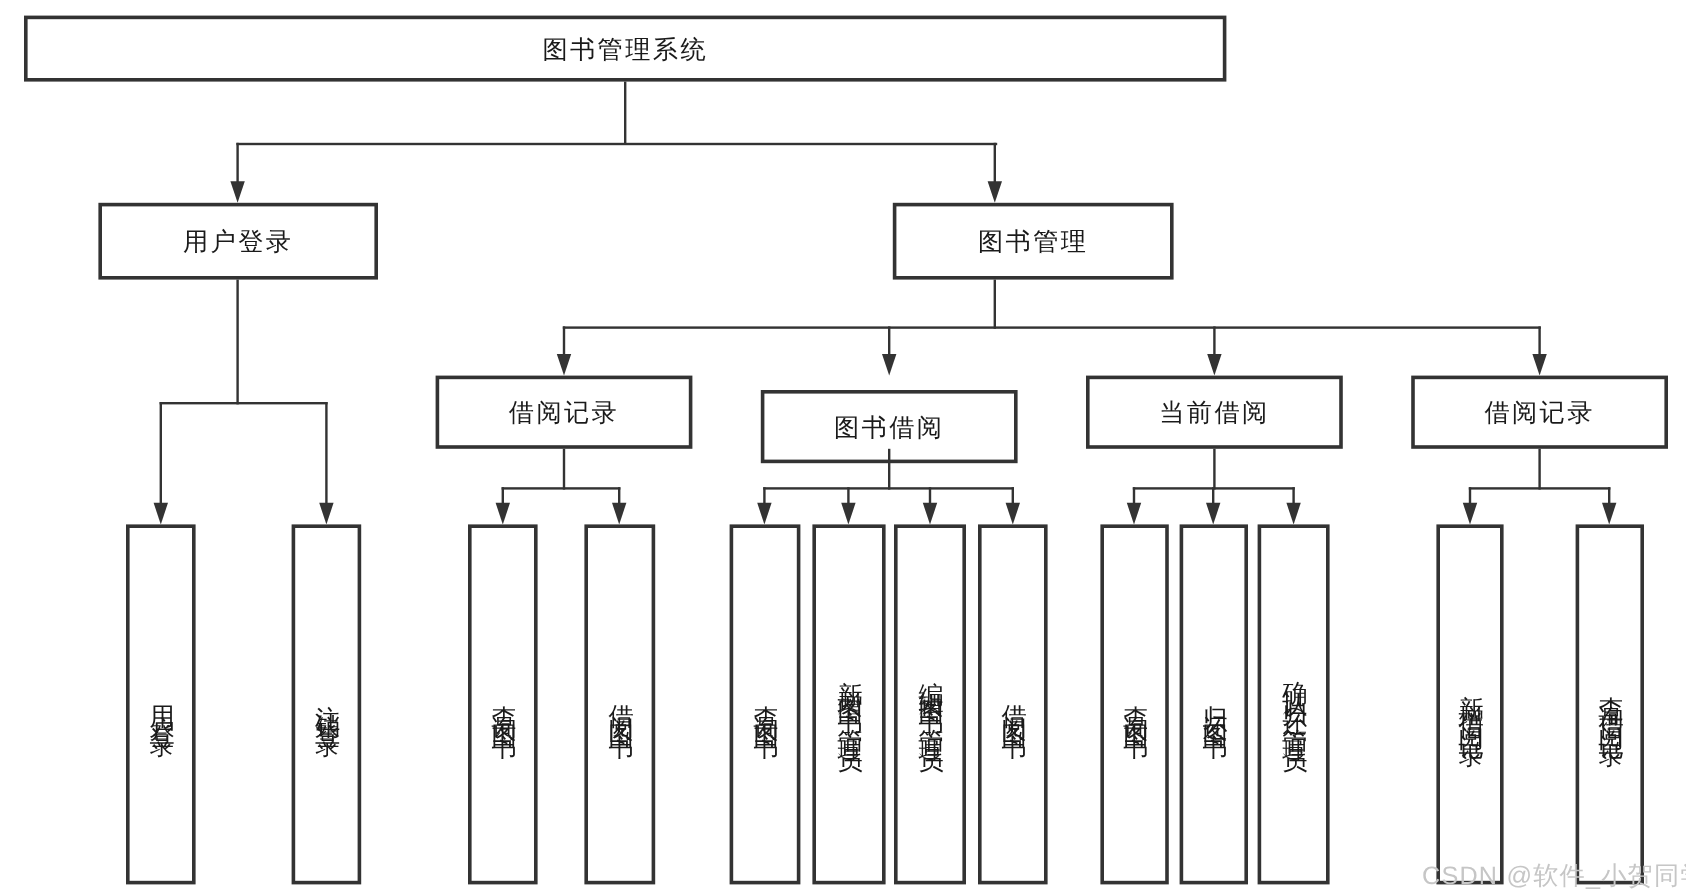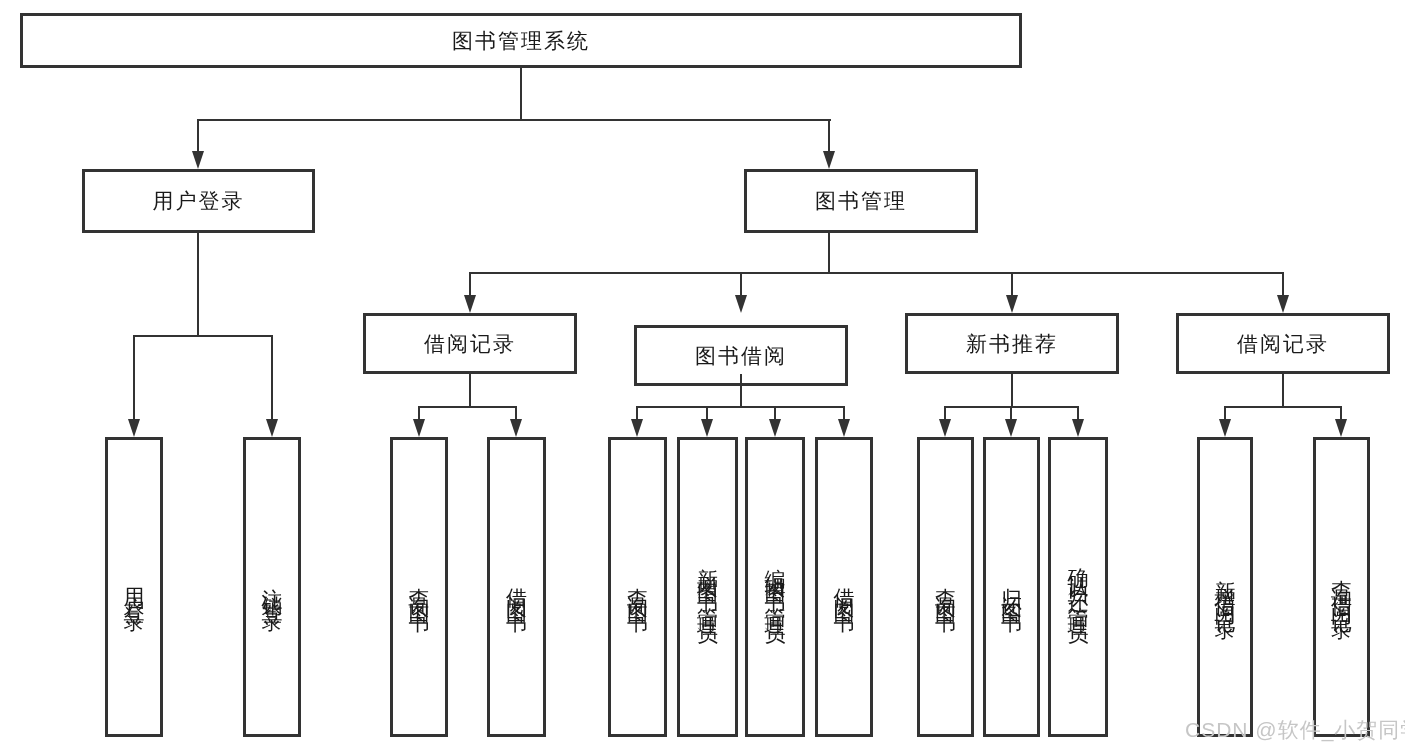--- a/index.html
+++ b/index.html
@@ -97,21 +97,21 @@
   <div class="arrow" style="left:1006px;top:295px"></div>
   <div class="arrow" style="left:1277px;top:295px"></div>
 
   <div class="hbox" style="left:363px;top:313px;width:214px;height:61px">
     <span>借阅记录</span>
   </div>
   <div class="hbox" style="left:634px;top:325px;width:214px;height:61px">
     <span>图书借阅</span>
   </div>
   <div class="hbox" style="left:905px;top:313px;width:214px;height:61px">
-    <span>新书推荐</span>
+    <span>当前借阅</span>
   </div>
   <div class="hbox" style="left:1176px;top:313px;width:214px;height:61px">
     <span>借阅记录</span>
   </div>
 
   <div class="vline" style="left:469px;top:374px;height:34px"></div>
   <div class="hline" style="left:418px;top:406px;width:99px"></div>
   <div class="vline" style="left:418px;top:406px;height:15px"></div>
   <div class="vline" style="left:515px;top:406px;height:15px"></div>
   <div class="arrow" style="left:413px;top:419px"></div>

